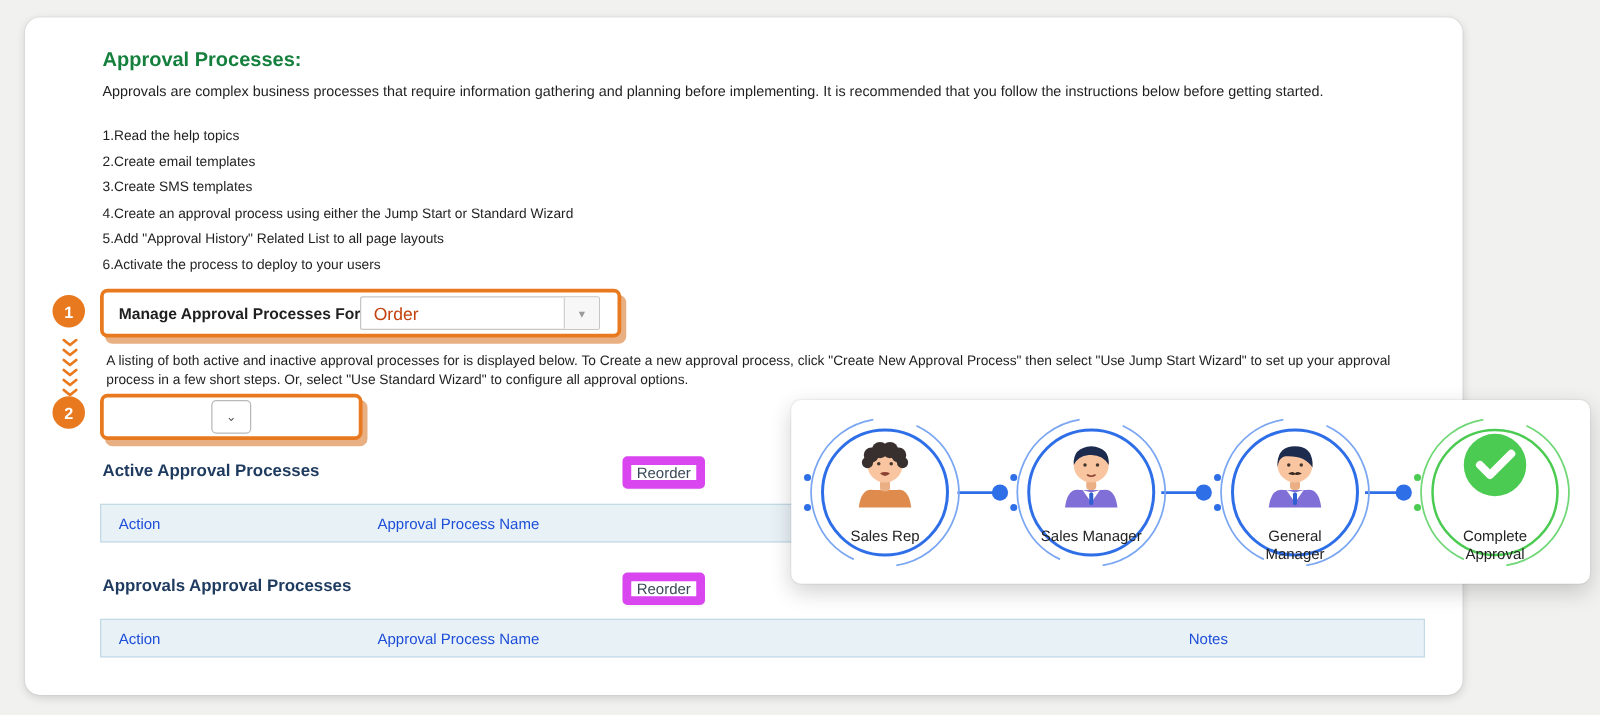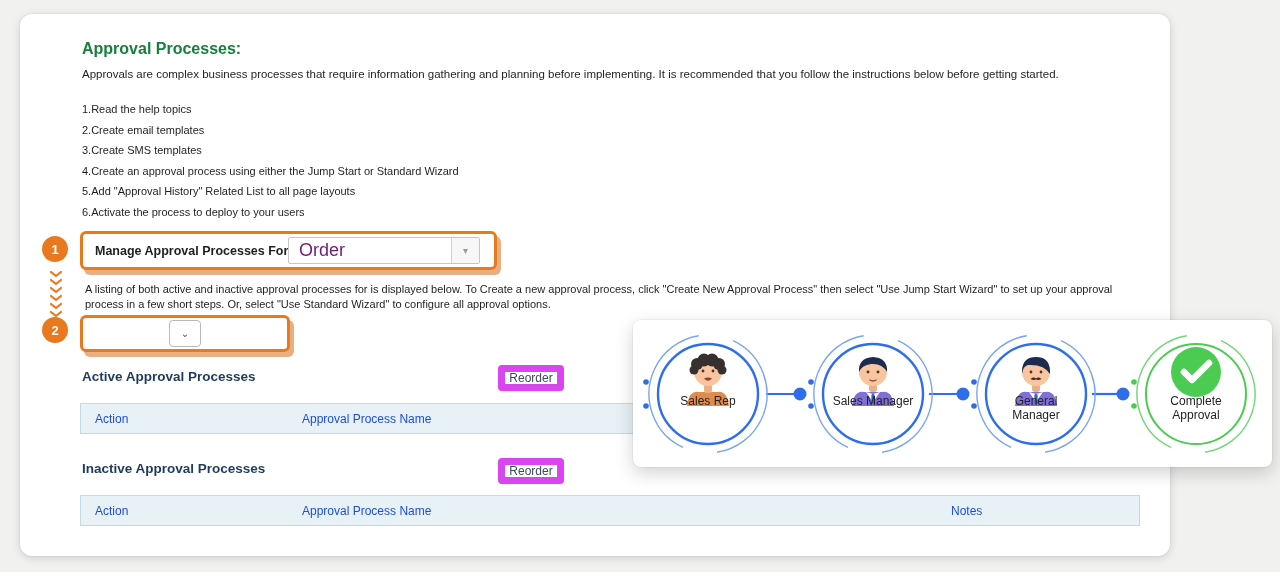--- a/index.html
+++ b/index.html
@@ -29,21 +29,21 @@
     border:3px solid #e8791f; border-radius:6px; background:#ffffff;
     box-shadow:4px 5px 0 rgba(214,112,28,0.55);
   }
   .box-manage { left:60px; top:217px; width:417px; height:39px; display:flex; align-items:center; }
   .manage-label { margin-left:12px; font-size:12.5px; font-weight:bold; color:#1f1f1f; }
   .obj-select {
     position:absolute; left:205px; top:3px; width:192px; height:27px;
     border:1px solid #c6c6c6; border-radius:2px; background:#ffffff;
     display:flex; align-items:stretch; cursor:pointer;
   }
-  .obj-select .value { flex:1; display:flex; align-items:center; padding-left:10px; font-size:18px; color:#701a75; }
+  .obj-select .value { flex:1; display:flex; align-items:center; padding-left:10px; font-size:14px; color:#c2410c; }
   .obj-select .arrow-zone { width:28px; border-left:1px solid #d2d2d2; background:#f7f7f7; display:flex; align-items:center; justify-content:center; color:#9a9a9a; font-size:10px; }
 
   .flow-arrows { left:29px; top:257px; }
 
   .box-create { left:60px; top:301px; width:210px; height:37px; display:flex; align-items:center; justify-content:center; }
   .create-btn {
     height:27px; padding:0 11px; background:#ffffff; border:1px solid #b9b9b9; border-radius:4px;
     font-size:12.5px; color:#1f1f1f; display:flex; align-items:center; gap:7px; cursor:pointer;
     font-family:"Liberation Sans", sans-serif;
   }
@@ -75,21 +75,21 @@
   .col-name { left:221px; }
   .col-notes { left:870px; }
 
   .overlay {
     position:absolute; left:633px; top:320px; width:639px; height:147px;
     background:#ffffff; border-radius:8px;
     box-shadow:0 6px 18px rgba(0,0,0,0.18), 0 0 0 1px rgba(0,0,0,0.04);
     z-index:5;
   }
   .node-label {
-    position:absolute; top:74px; width:84px; text-align:center;
+    position:absolute; top:102px; width:84px; text-align:center;
     font-size:12px; line-height:14px; color:#232323;
   }
 </style>
 </head>
 <body>
 
 <div class="card">
 
   <div class="abs page-title">Approval Processes:</div>
 
@@ -136,21 +136,21 @@
   </div>
 
   <div class="abs sect-heading heading-active">Active Approval Processes</div>
   <button class="abs reorder-btn reorder-1">Reorder</button>
 
   <div class="abs table-header th-active">
     <span class="col col-action">Action</span>
     <span class="col col-name">Approval Process Name</span>
   </div>
 
-  <div class="abs sect-heading heading-inactive">Inactive Approval Processes</div>
+  <div class="abs sect-heading heading-inactive">Approvals Approval Processes</div>
   <button class="abs reorder-btn reorder-2">Reorder</button>
 
   <div class="abs table-header th-inactive">
     <span class="col col-action">Action</span>
     <span class="col col-name">Approval Process Name</span>
     <span class="col col-notes">Notes</span>
   </div>
 
 </div>
 

